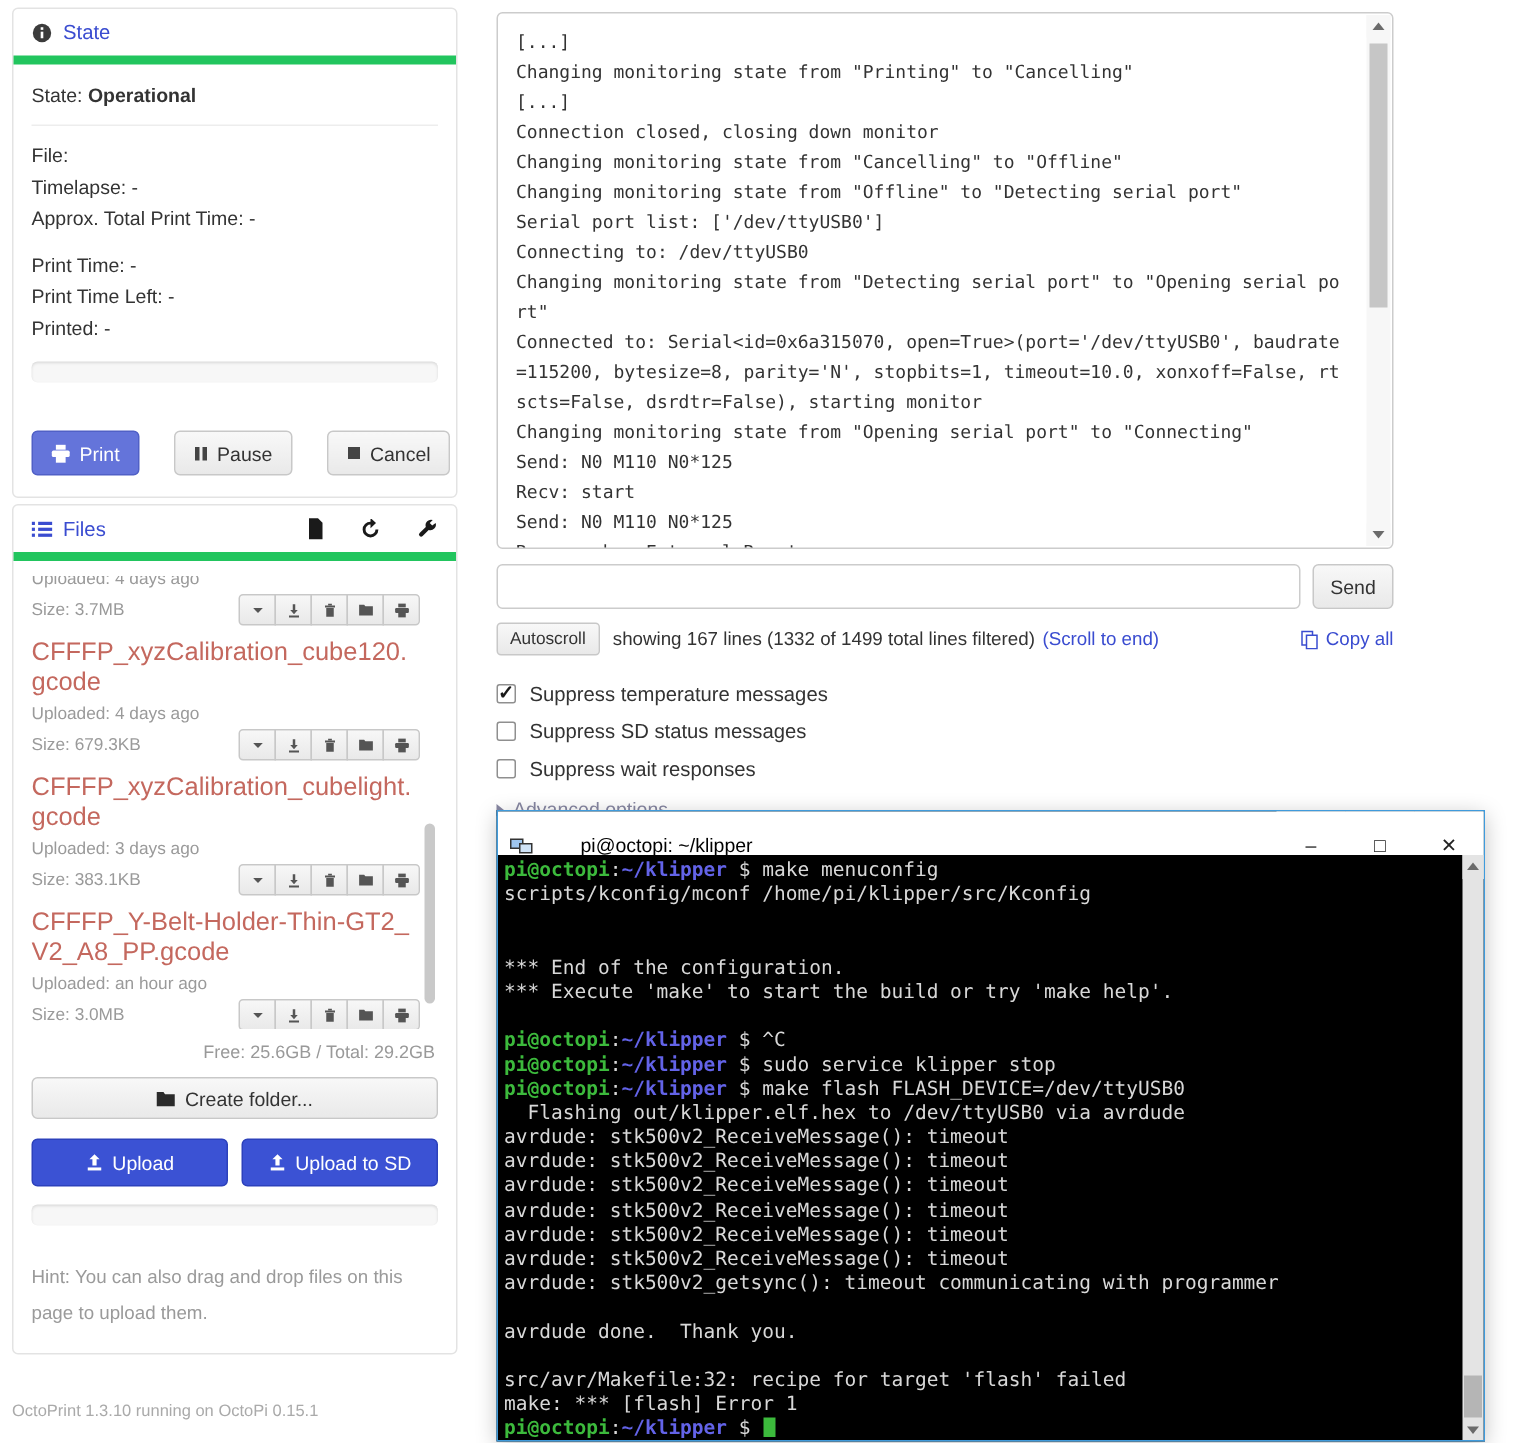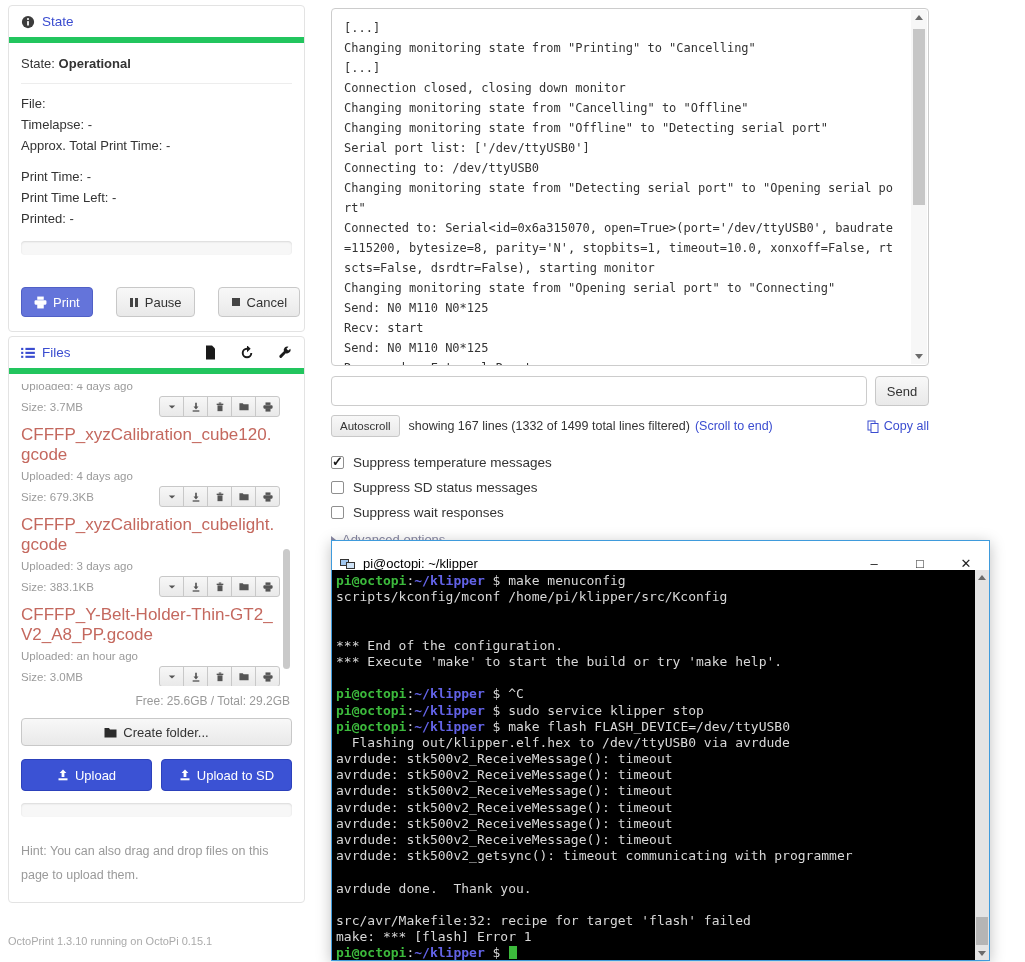--- a/index.html
+++ b/index.html
@@ -91,21 +91,21 @@
   .checkbox.checked::after { content: "✓"; position: absolute; left: 0; top: -3px;
     font-size: 13px; font-weight: bold; color: #1a1a1a; }
   .filter-label { font-size: 13.5px; color: #333; }
 
   .advanced { display: flex; align-items: center; gap: 6px; margin-top: 7px; color: #8787a2; font-size: 13px; cursor: pointer; }
   .caret-right { width:0; height:0; border-top:4px solid transparent; border-bottom:4px solid transparent; border-left:5px solid #8787a2; }
 
   
   .putty { position: absolute; left: 331px; top: 540px; width: 659px; height: 421px;
     border: 1px solid #3f9bdc; background: #000; box-shadow: 0 3px 14px rgba(0,0,0,.25); }
-  .putty-titlebar { height: 45px; background: #fff; display: flex; align-items: center; padding-left: 8px; }
+  .putty-titlebar { height: 45px; background: #fff; display: flex; align-items: center; padding-left: 8px; gap: 24px; }
   .putty-title { margin-left: 7px; font-size: 13px; color: #000; }
   .putty-controls { margin-left: auto; display: flex; height: 100%; }
   .putty-ctrl { width: 46px; height: 100%; display: flex; align-items: center; justify-content: center;
     font-size: 13px; color: #222; background: #fff; border: none; }
   .putty-screen { position: absolute; left: 0; right: 14px; top: 29px; bottom: 0; background: #000;
     padding: 3px 2px 0 4px; overflow: hidden; }
   .pline { font-family: "DejaVu Sans Mono", monospace; font-size: 13px; line-height: 16.2px;
     height: 16.2px; white-space: pre; color: var(--putty-fg); }
   .pgreen { color: var(--putty-green); font-weight: bold; }
   .pblue { color: var(--putty-blue); font-weight: bold; }

